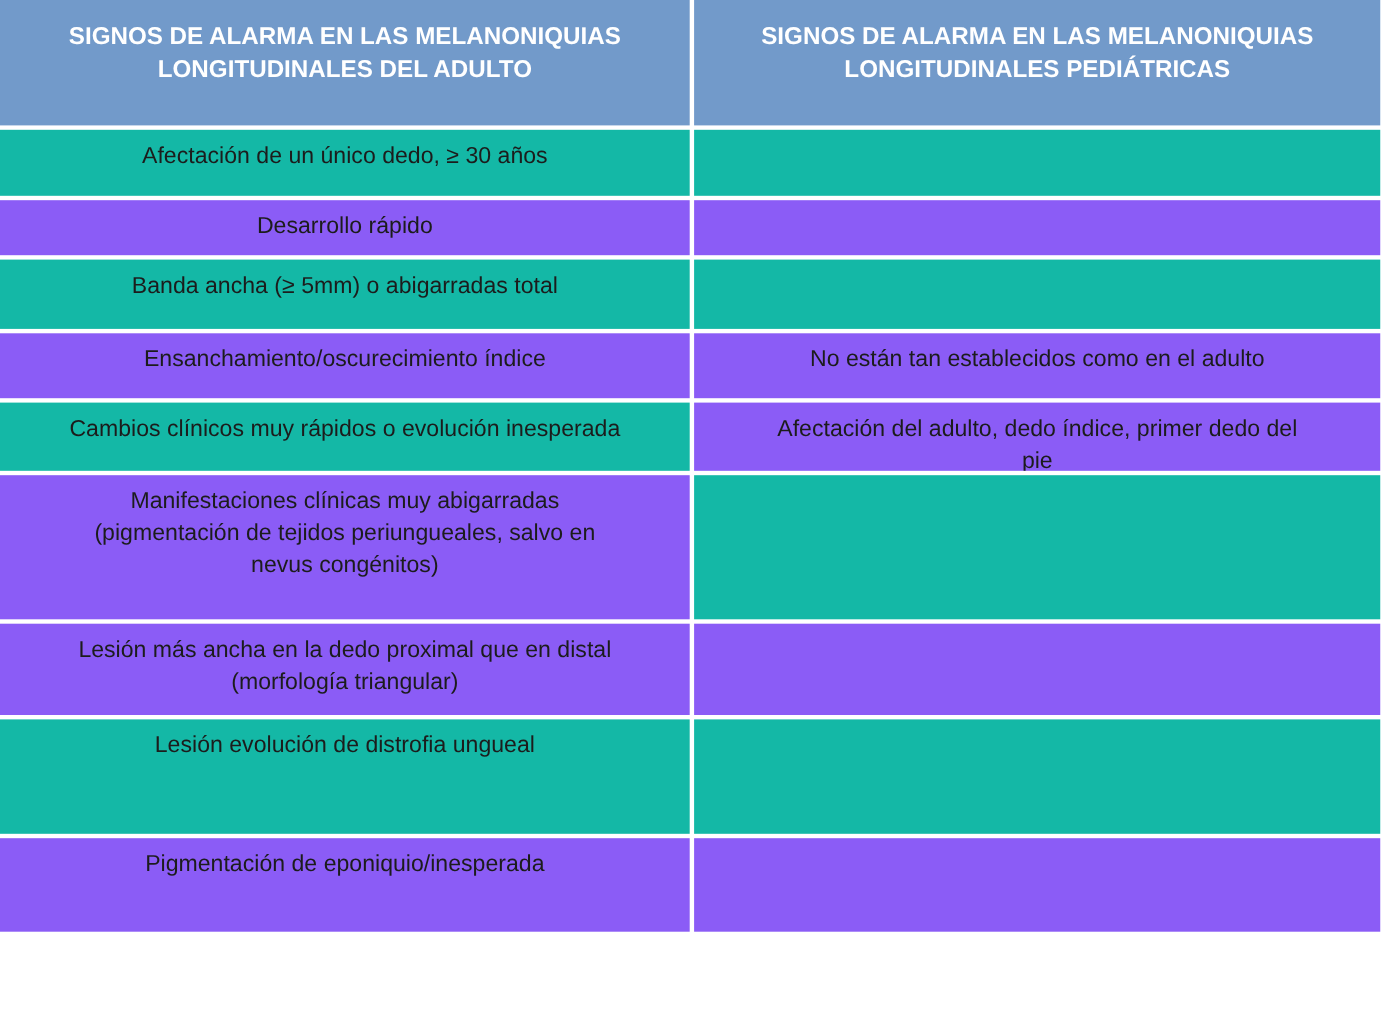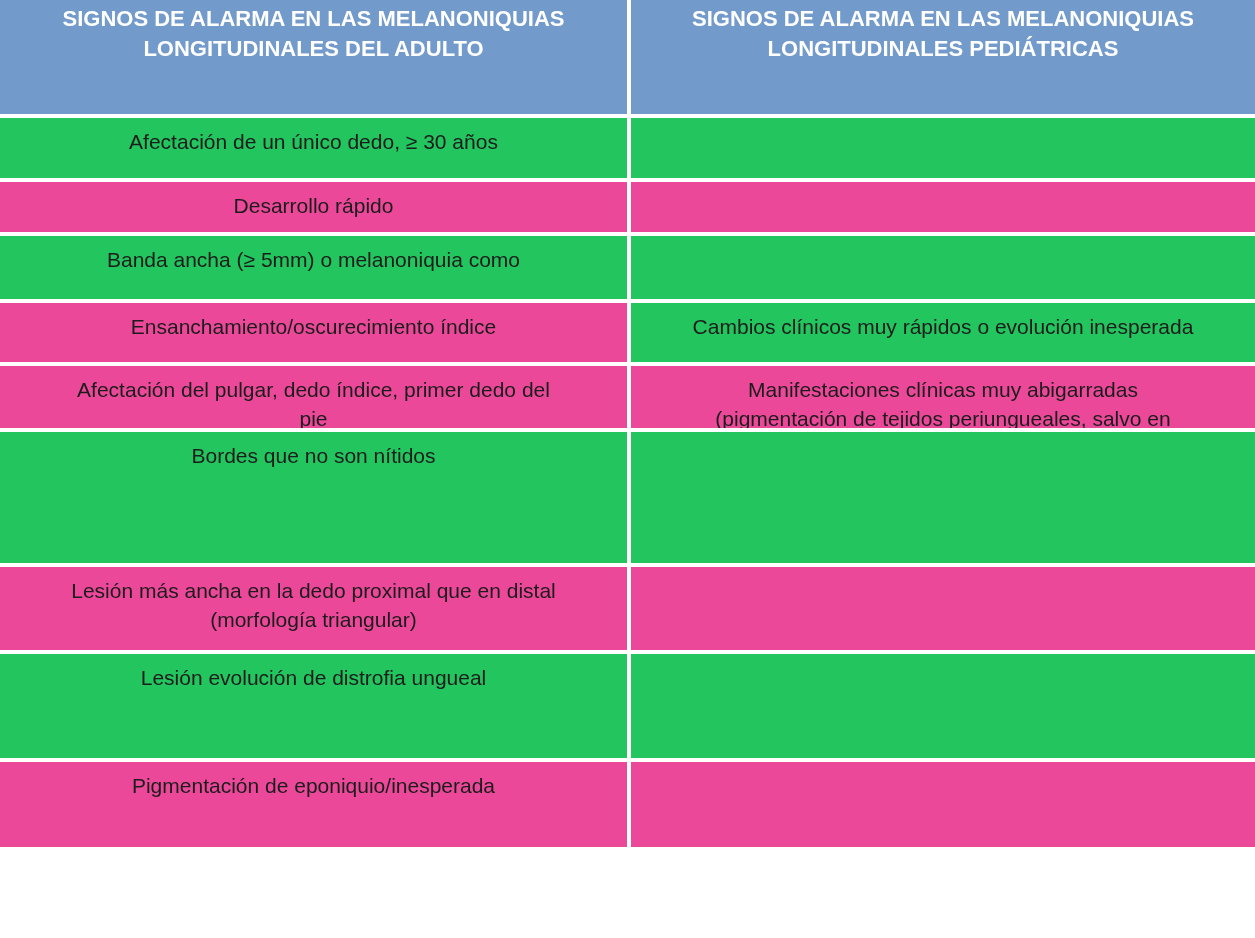--- a/index.html
+++ b/index.html
@@ -34,56 +34,56 @@
     color: #1c1c1c;
     white-space: pre-line;
     overflow: hidden;
   }
   .cell.header {
     background: #729ACA;
     color: #ffffff;
     font-weight: bold;
     font-size: 22px;
     line-height: 30px;
-    padding-top: 4px;
+    padding-top: 18px;
   }
-  .cell.dark  { background: #22c55e; }
-  .cell.light { background: #ec4899; }
+  .cell.dark  { background: #14b8a6; }
+  .cell.light { background: #8b5cf6; }
 </style>
 </head>
 <body>
 
 <div class="page">
   <div class="table-grid">
 
     <div class="cell header">SIGNOS DE ALARMA EN LAS MELANONIQUIAS
 LONGITUDINALES DEL ADULTO</div>
     <div class="cell header">SIGNOS DE ALARMA EN LAS MELANONIQUIAS
 LONGITUDINALES PEDIÁTRICAS</div>
 
     <div class="cell dark">Afectación de un único dedo, ≥ 30 años</div>
     <div class="cell dark"></div>
 
     <div class="cell light">Desarrollo rápido</div>
     <div class="cell light"></div>
 
-    <div class="cell dark">Banda ancha (≥ 5mm) o melanoniquia como</div>
+    <div class="cell dark">Banda ancha (≥ 5mm) o abigarradas total</div>
     <div class="cell dark"></div>
 
     <div class="cell light">Ensanchamiento/oscurecimiento índice</div>
+    <div class="cell light">No están tan establecidos como en el adulto</div>
 
     <div class="cell dark">Cambios clínicos muy rápidos o evolución inesperada</div>
 
-    <div class="cell light">Afectación del pulgar, dedo índice, primer dedo del
+    <div class="cell light">Afectación del adulto, dedo índice, primer dedo del
 pie</div>
     <div class="cell light">Manifestaciones clínicas muy abigarradas
 (pigmentación de tejidos periungueales, salvo en
 nevus congénitos)</div>
 
-    <div class="cell dark">Bordes que no son nítidos</div>
     <div class="cell dark"></div>
 
     <div class="cell light">Lesión más ancha en la dedo proximal que en distal
 (morfología triangular)</div>
     <div class="cell light"></div>
 
     <div class="cell dark">Lesión evolución de distrofia ungueal</div>
     <div class="cell dark"></div>
 
     <div class="cell light">Pigmentación de eponiquio/inesperada</div>

